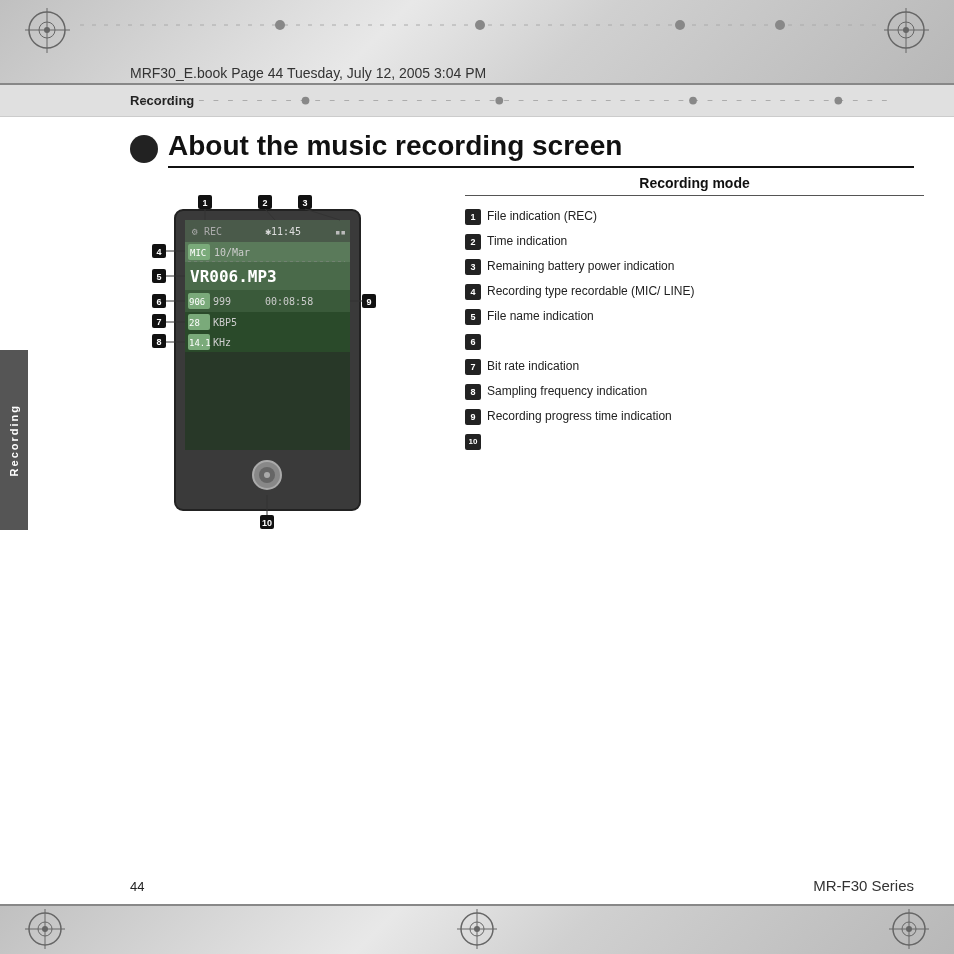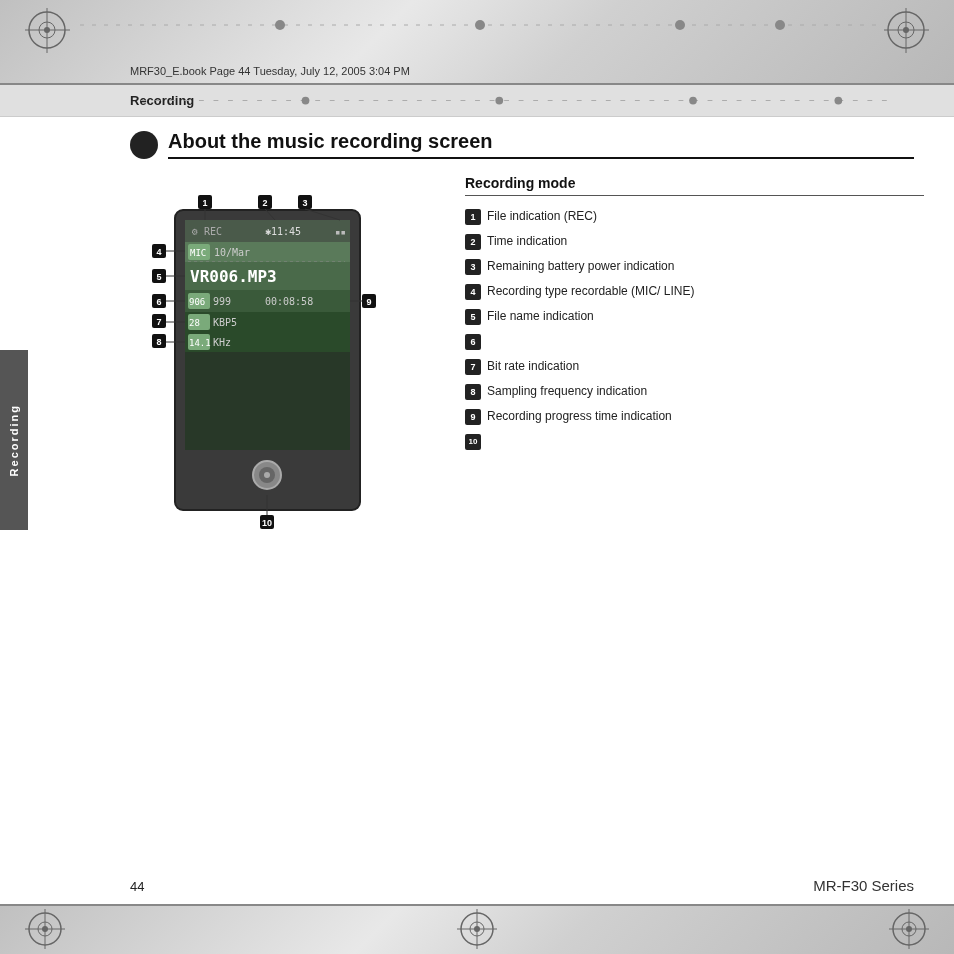--- a/index.html
+++ b/index.html
@@ -20,21 +20,21 @@
       right: 0;
       height: 85px;
       background: linear-gradient(135deg, #c0c0c0 0%, #e8e8e8 40%, #d0d0d0 60%, #b8b8b8 100%);
       border-bottom: 2px solid #888;
     }
 
     .book-info {
       position: absolute;
       top: 65px;
       left: 130px;
-      font-size: 11px;
+      font-size: 14px;
       color: #333;
     }
 
     
     .section-band {
       position: absolute;
       top: 85px;
       left: 0;
       right: 0;
       height: 32px;
@@ -64,21 +64,21 @@
 
     .title-circle {
       width: 28px;
       height: 28px;
       background: #222;
       border-radius: 50%;
       flex-shrink: 0;
     }
 
     .title-text {
-      font-size: 20px;
+      font-size: 28px;
       font-weight: bold;
       color: #111;
       border-bottom: 2px solid #111;
       flex: 1;
       padding-bottom: 4px;
     }
 
     
     .side-tab {
       position: absolute;
@@ -101,20 +101,21 @@
       transform: rotate(180deg);
       letter-spacing: 2px;
     }
 
     
     .right-content {
       position: absolute;
       top: 175px;
       left: 465px;
       right: 30px;
+      text-align: center;
     }
 
     .recording-mode-title {
       font-size: 14px;
       font-weight: bold;
       color: #111;
       margin-bottom: 12px;
       border-bottom: 1px solid #555;
       padding-bottom: 4px;
     }

